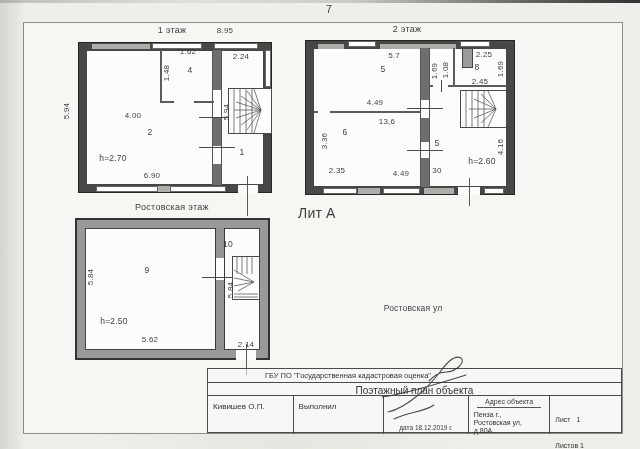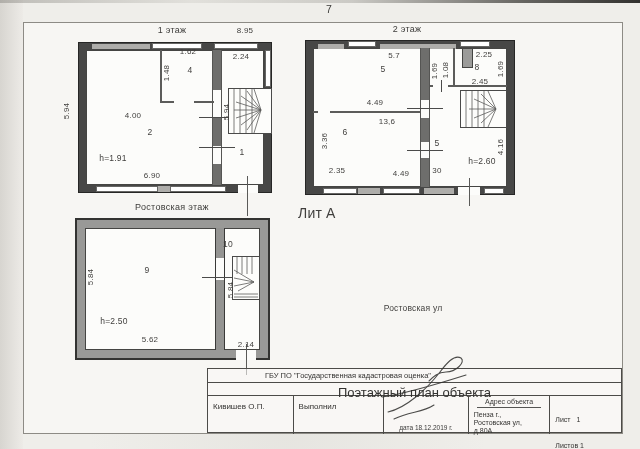--- a/index.html
+++ b/index.html
@@ -44,21 +44,21 @@
   .room{font-size:8.5px;}
   .ftitle{position:absolute;font-size:9px;line-height:11px;text-align:center;color:#3c3b39;letter-spacing:.3px;}
 
   
   .tblock{position:absolute;left:207px;top:368px;width:415px;height:65px;
     border:1px solid #4c4b48;box-sizing:border-box;background:rgba(250,249,246,.6);}
   .tb-row1{position:absolute;left:0;top:0;width:100%;height:14px;border-bottom:1px solid #4c4b48;box-sizing:border-box;}
   .tb-row2{position:absolute;left:0;top:14px;width:100%;height:13px;border-bottom:1px solid #4c4b48;box-sizing:border-box;}
   .tb-row3{position:absolute;left:0;top:27px;width:100%;height:38px;display:flex;}
   .tb-org{position:absolute;left:20px;top:2px;width:240px;text-align:center;font-size:7.5px;color:#333230;}
-  .tb-doc{position:absolute;left:0;top:2px;width:100%;text-align:center;font-size:13px;color:#333230;}
+  .tb-doc{position:absolute;left:0;top:2px;width:100%;text-align:center;font-size:10px;color:#333230;}
   .tb-cell{height:38px;border-left:1px solid #4c4b48;box-sizing:border-box;position:relative;font-size:8px;}
   .tb-cell:first-child{border-left:none;}
   .tb-name{position:absolute;left:5px;top:6px;font-size:8px;color:#333230;}
   .tb-date{position:absolute;left:0;bottom:3px;width:100%;text-align:center;font-size:6.5px;color:#3a3938;}
   .tb-addr-label{display:block;margin:2px 8px 0;text-align:center;font-size:7px;color:#3a3938;
     border-bottom:1px solid #555553;padding-bottom:2px;}
   .tb-addr-lines{position:absolute;left:5px;top:15px;font-size:7px;line-height:8px;color:#333230;}
   .tb-sheet{position:absolute;left:5px;top:3px;font-size:7px;line-height:8.5px;color:#333230;white-space:pre;}
   .tb-line{display:block;white-space:pre;}
   svg{position:absolute;overflow:visible;}
@@ -73,21 +73,21 @@
   <div class="smudge" style="left:61px;top:96px;width:12px;height:17px;"></div>
   <div class="blob" style="left:478px;top:332px;width:62px;height:22px;"></div>
   <div class="blob" style="left:546px;top:330px;width:70px;height:24px;"></div>
   <div class="blob" style="left:300px;top:344px;width:92px;height:18px;opacity:.4;"></div>
 
   <div class="paper"></div>
 
   <div class="hdr" style="left:326px;top:3px;">7</div>
 
   <div class="ftitle" style="left:144px;top:25px;width:56px;">1 этаж</div>
-  <div class="lbl" style="left:209px;top:26px;width:32px;margin-left:20px;">8.95</div>
+  <div class="lbl" style="left:209px;top:26px;width:32px;">8.95</div>
 
   <div class="wall" style="left:78px;top:42px;width:194px;height:151px;"></div>
   <div class="inner" style="left:86px;top:50px;width:178px;height:135px;"></div>
   <div class="wl" style="left:92px;top:44px;width:58px;height:5px;"></div>
   <div class="wl" style="left:158px;top:186px;width:12px;height:6px;"></div>
 
   <div class="winH" style="left:152px;top:43px;width:50px;height:6px;"></div>
   <div class="winH" style="left:214px;top:43px;width:44px;height:6px;"></div>
   <div class="winV" style="left:265px;top:50px;width:6px;height:37px;"></div>
   <div class="winH" style="left:96px;top:186px;width:62px;height:6px;"></div>
@@ -126,21 +126,21 @@
   </svg>
 
   <div class="lbl" style="left:117px;top:64px;width:32px;margin-top:47px;">4.00</div>
   <div class="lbl" style="left:172px;top:47px;width:32px;">1.62</div>
   <div class="lbl" style="left:225px;top:52px;width:32px;">2.24</div>
   <div class="lbl rot" style="left:154px;top:68px;width:26px;">1.48</div>
   <div class="lbl room" style="left:184px;top:65px;width:12px;">4</div>
   <div class="lbl rot" style="left:52px;top:106px;width:30px;">5.94</div>
   <div class="lbl rot" style="left:212px;top:107px;width:30px;">5.94</div>
   <div class="lbl room" style="left:144px;top:127px;width:12px;">2</div>
-  <div class="lbl" style="left:90px;top:153px;width:46px;font-size:8.5px;">h=1.91</div>
+  <div class="lbl" style="left:90px;top:153px;width:46px;font-size:8.5px;">h=2.70</div>
   <div class="lbl" style="left:136px;top:171px;width:32px;">6.90</div>
   <div class="lbl room" style="left:236px;top:147px;width:12px;">1</div>
 
   <div class="ftitle" style="left:380px;top:24px;width:54px;">2 этаж</div>
 
   <div class="wall" style="left:305px;top:40px;width:210px;height:155px;"></div>
   <div class="inner" style="left:313px;top:48px;width:194px;height:139px;"></div>
   <div class="wl" style="left:318px;top:44px;width:26px;height:5px;"></div>
   <div class="wl" style="left:380px;top:44px;width:76px;height:5px;"></div>
   <div class="wl" style="left:358px;top:188px;width:22px;height:6px;"></div>

